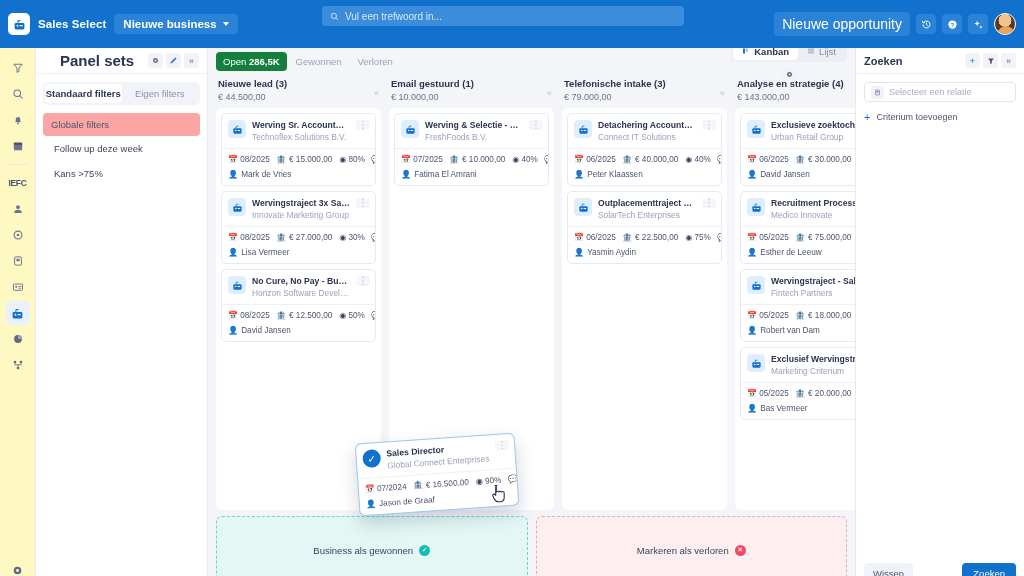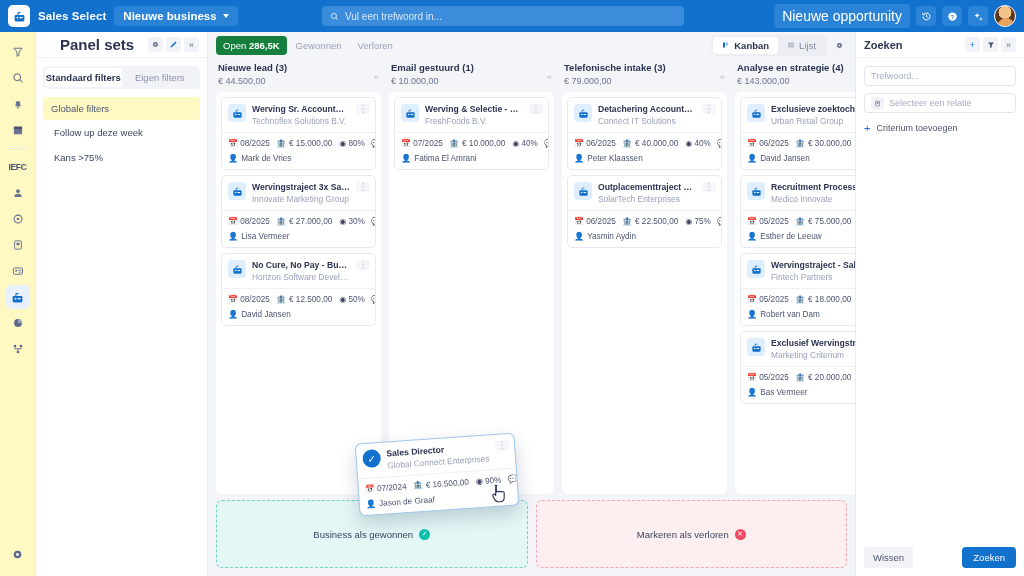--- a/index.html
+++ b/index.html
@@ -6,21 +6,21 @@
   html, body {
     width: 1024px; height: 576px;
     font-family: "Liberation Sans", sans-serif;
     background: #f4f5f9;
     overflow: hidden;
   }
   body { position: relative; }
 
   
   .topbar {
-    height: 32px; background: #1271cc; display: flex; align-items: center;
+    height: 48px; background: #1271cc; display: flex; align-items: center;
     padding: 0 8px; gap: 8px; position: relative; z-index: 40;
   }
   .brand-sq {
     width: 22px; height: 22px; border-radius: 5px; background: #ffffff;
     display: flex; align-items: center; justify-content: center; flex: 0 0 auto;
   }
   .brand-name { color:#fff; font-size: 11.5px; font-weight: bold; letter-spacing:.1px; }
   .biz-chip {
     background: #2a83d6; color: #fff; font-size: 11.5px; font-weight: bold;
     padding: 4px 9px; border-radius: 4px; display: flex; align-items: center; gap: 6px;
@@ -78,36 +78,36 @@
     display: flex; align-items: center; justify-content: center; font-size: 9px;
   }
   .sq-btn.blue { color: #1271cc; }
   .ps-tabs { display: flex; margin: 8px 7px 0; background: #f1f3f8; border-radius: 5px; padding: 2px; align-items: center; }
   .ps-tab {
     flex: 1; text-align: center; font-size: 9.5px; padding: 4px 0; border-radius: 4px;
     color: #8a92ad;
   }
   .ps-tab.active { background: #fff; color: #2b3350; font-weight: bold; }
   .ps-group {
-    margin: 8px 7px 0; background: #fef9c3; border-radius: 4px; padding: 6px 8px;
+    margin: 8px 7px 0; background: #fca5a5; border-radius: 4px; padding: 6px 8px;
     font-size: 9.5px; color: #4c5570;
   }
   .ps-item { padding: 7px 0 7px 18px; font-size: 9.5px; color: #3c4460; }
 
   
   .board { flex: 1; display: flex; flex-direction: column; min-width: 0; position: relative; }
   .board-top {
     height: 26px; display: flex; align-items: center; padding: 0 8px; gap: 6px;
     background: #f4f5f9;
   }
   .seg { display: flex; gap: 2px; }
   .seg-item { font-size: 9.5px; padding: 4px 7px; border-radius: 4px; color: #9aa2ba; }
   .seg-item.on { background: #15803d; color: #fff; }
   .seg-item.on b { font-weight: bold; }
-  .board-top-right { margin-left: auto; display: flex; align-items: center; gap: 5px; }
+  .board-top-right { margin-left: auto; display: flex; align-items: center; gap: 5px; flex-direction: column; }
   .vtoggle { display: flex; background: #eceef4; border-radius: 5px; padding: 2px; }
   .vtoggle span {
     font-size: 9.5px; padding: 3px 9px; border-radius: 4px; color: #7b melhor; color:#818aa5;
     display: flex; align-items: center; gap: 4px;
   }
   .vtoggle span.on { background: #fff; color: #2b3350; font-weight: bold; }
 
   .cols { display: flex; gap: 8px; padding: 0 8px; flex: 1; min-height: 0; overflow: hidden; }
   .col { width: 165px; flex: 0 0 165px; display: flex; flex-direction: column; min-height:0; }
   .col-head { padding: 4px 2px 6px; position: relative; }
@@ -719,23 +719,20 @@
         <div class="sq-btn">
           <svg width="8" height="8" viewBox="0 0 16 16">
               <path d="M2 3h12l-4.4 5.2v4.4l-3.2 1.6V8.2Z" fill="#4a5270"></path>
             </svg>
         </div>
         <div class="sq-btn">»</div>
       </div>
     </div>
     <div class="sp-body">
       <div class="sp-input">
-        <span>Trefwoord...</span>
-      </div>
-      <div class="sp-input">
         <span class="sp-inico">
           <svg width="7" height="7" viewBox="0 0 16 16">
               <rect x="3.5" y="2.5" width="9" height="11" rx="1" stroke="#5f6885" stroke-width="1.4" fill="none"></rect>
               <rect x="6" y="5" width="4" height="3.4" fill="#5f6885"></rect>
             </svg>
         </span>
         <span>Selecteer een relatie</span>
       </div>
       <div class="sp-add">
         <span class="plus">+</span>

